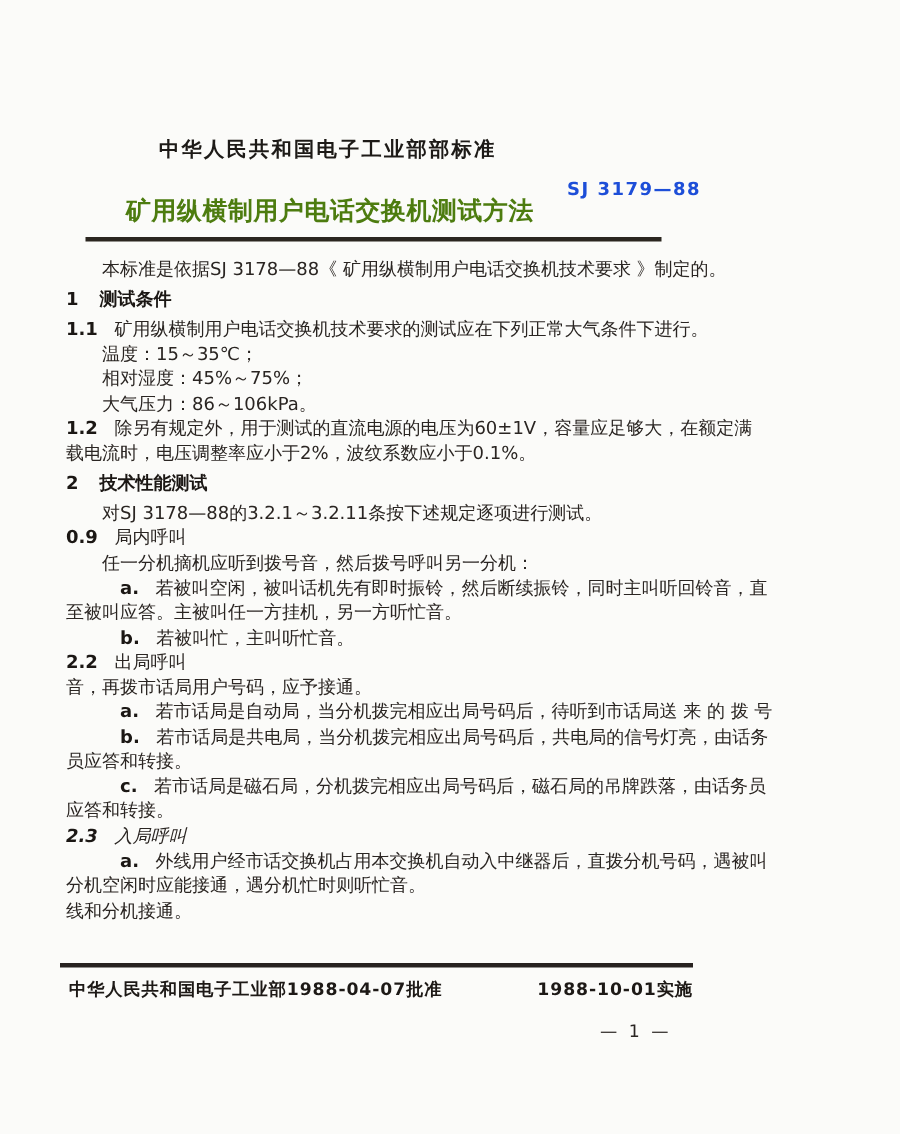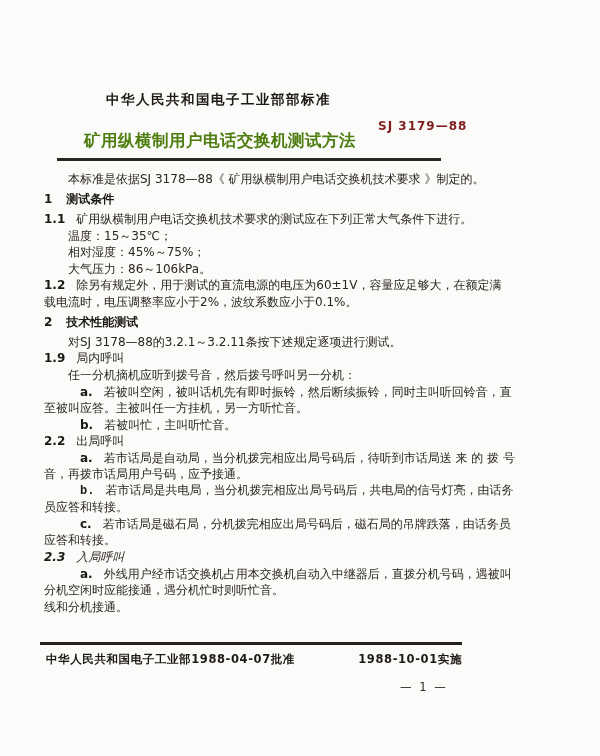--- a/index.html
+++ b/index.html
@@ -14,21 +14,21 @@
   }
   
   .org-line{
     position:absolute;left:106px;top:91px;
     font-size:13.5px;font-weight:700;letter-spacing:1.5px;
     color:#1d1a17;white-space:nowrap;
   }
   .std-number{
     position:absolute;left:378px;top:119px;
     font-size:12px;font-weight:700;letter-spacing:1px;
-    color:#7f1d1d;white-space:nowrap;
+    color:#1d4ed8;white-space:nowrap;
   }
   .doc-title{
     position:absolute;left:84px;top:130px;
     font-size:16.5px;font-weight:700;letter-spacing:0.5px;
     color:#4d7c0f;white-space:nowrap;
   }
   .title-rule{
     position:absolute;left:57px;top:158px;
     width:384px;height:2.5px;background:#2b2620;
   }
@@ -107,21 +107,21 @@
 
       <div class="line heading" style="padding-left: 0px;">
         <span class="prefix">2</span><span>技术性能测试</span>
       </div>
 
       <div class="line" style="padding-left: 24px;">
         <span>对SJ 3178—88的3.2.1～3.2.11条按下述规定逐项进行测试。</span>
       </div>
 
       <div class="line" style="padding-left: 0px;">
-        <span class="prefix">1.9</span><span>局内呼叫</span>
+        <span class="prefix">0.9</span><span>局内呼叫</span>
       </div>
 
       <div class="line" style="padding-left: 24px;">
         <span>任一分机摘机应听到拨号音，然后拨号呼叫另一分机：</span>
       </div>
 
       <div class="line" style="padding-left: 36px;">
         <span class="prefix">a.</span><span>若被叫空闲，被叫话机先有即时振铃，然后断续振铃，同时主叫听回铃音，直</span>
       </div>
 
@@ -130,29 +130,29 @@
       </div>
 
       <div class="line" style="padding-left: 36px;">
         <span class="prefix">b.</span><span>若被叫忙，主叫听忙音。</span>
       </div>
 
       <div class="line" style="padding-left: 0px;">
         <span class="prefix">2.2</span><span>出局呼叫</span>
       </div>
 
+      <div class="line" style="padding-left: 0px;">
+        <span>音，再拨市话局用户号码，应予接通。</span>
+      </div>
+
       <div class="line" style="padding-left: 36px;">
         <span class="prefix">a.</span><span>若市话局是自动局，当分机拨完相应出局号码后，待听到市话局送 来 的 拨 号</span>
       </div>
 
-      <div class="line" style="padding-left: 0px;">
-        <span>音，再拨市话局用户号码，应予接通。</span>
-      </div>
-
-      <div class="line" style="padding-left: 36px; font-family: Liberation Mono, monospace;">
+      <div class="line" style="padding-left: 36px;">
         <span class="prefix">b.</span><span>若市话局是共电局，当分机拨完相应出局号码后，共电局的信号灯亮，由话务</span>
       </div>
 
       <div class="line" style="padding-left: 0px;">
         <span>员应答和转接。</span>
       </div>
 
       <div class="line" style="padding-left: 36px;">
         <span class="prefix">c.</span><span>若市话局是磁石局，分机拨完相应出局号码后，磁石局的吊牌跌落，由话务员</span>
       </div>

